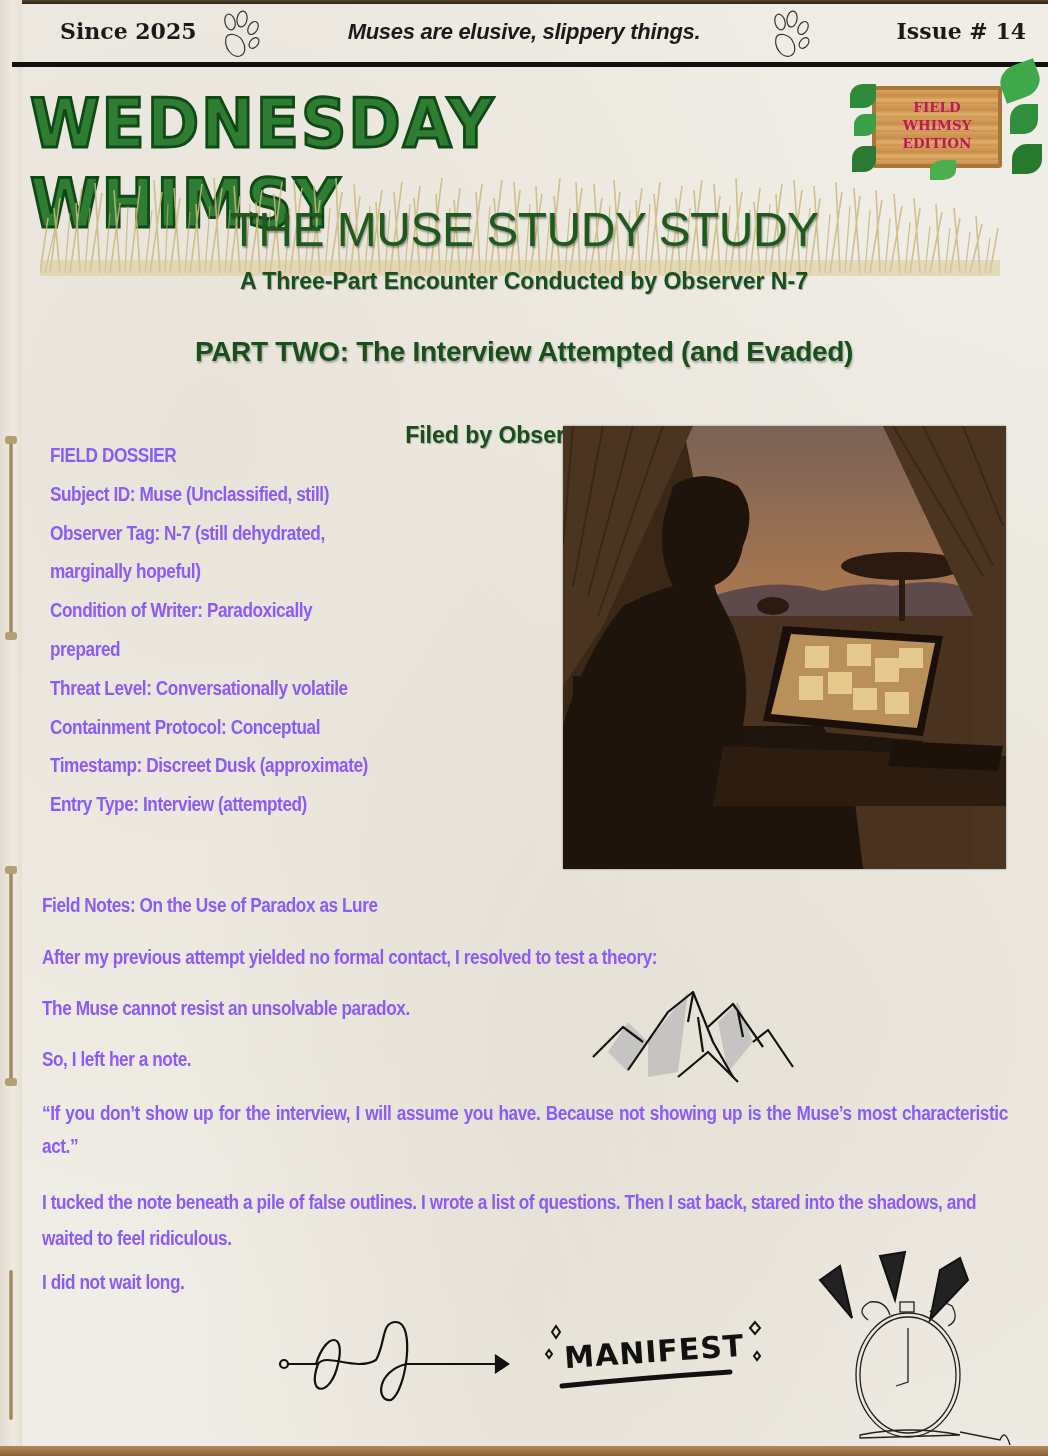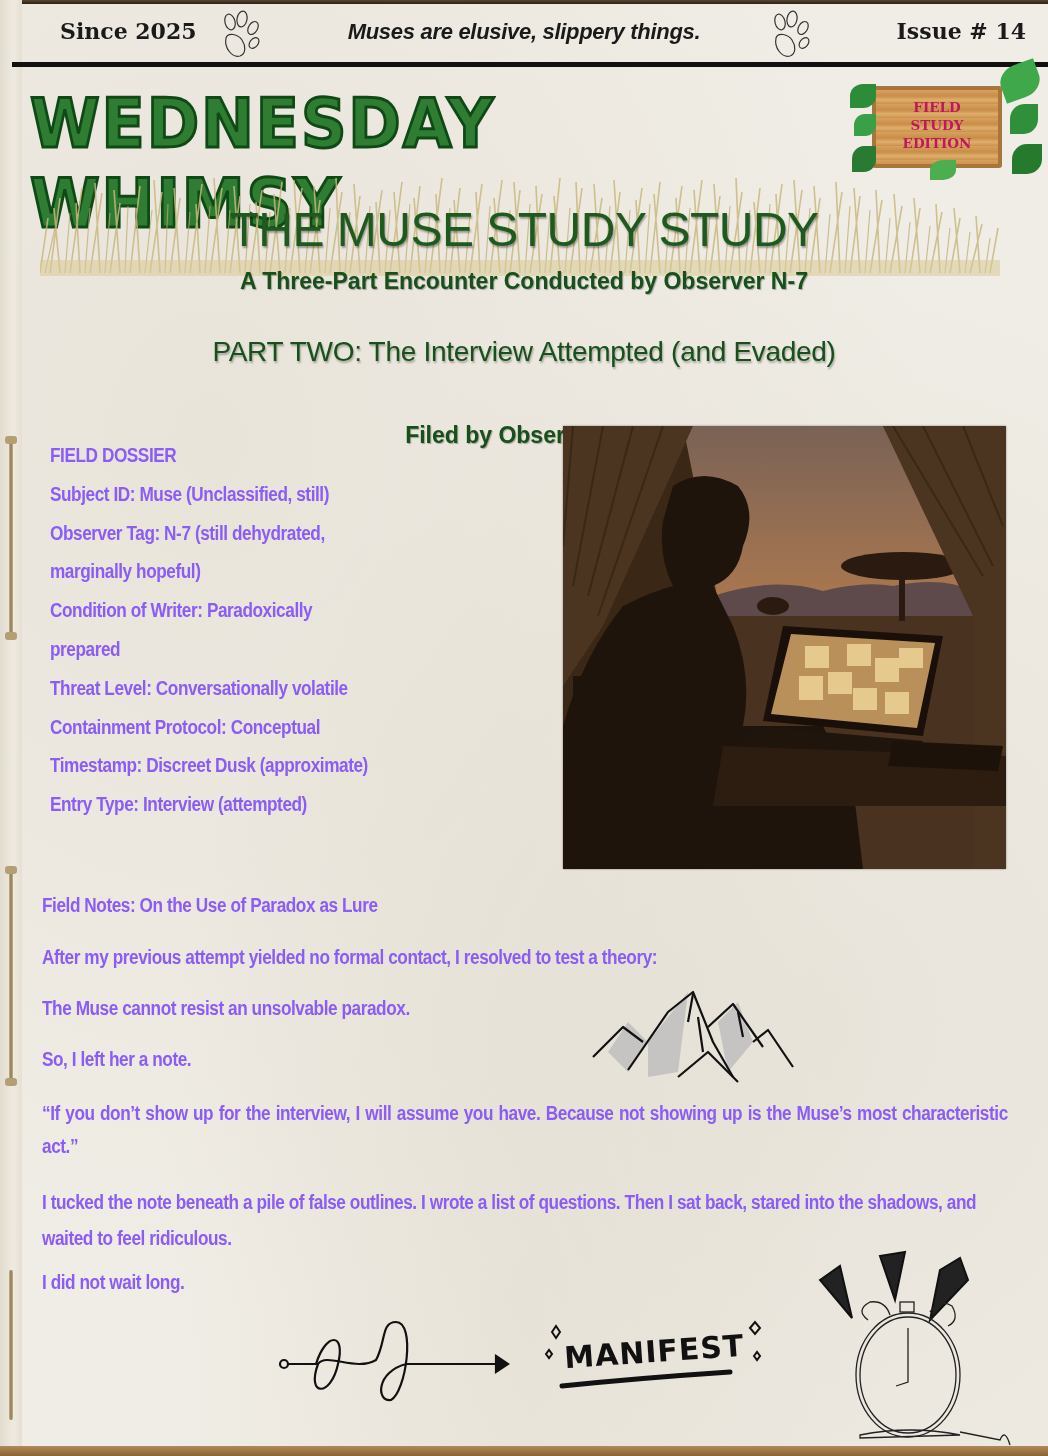--- a/index.html
+++ b/index.html
@@ -44,21 +44,21 @@
 
   .grass { position: absolute; left: 40px; top: 168px; width: 960px; height: 110px; }
   .study-title { position: absolute; left: 0; width: 1048px; top: 202px; text-align: center;
     font-family: "Liberation Sans", sans-serif; font-size: 48px; color: #1e5a1e; letter-spacing: -0.5px;
     text-shadow: 1px 2px 2px rgba(0,0,0,0.35); }
   .study-sub { position: absolute; left: 0; width: 1048px; top: 268px; text-align: center;
     font-family: "Liberation Sans", sans-serif; font-weight: 700; font-size: 23px; color: #17501a;
     text-shadow: 1px 1px 1px rgba(0,0,0,0.3); }
 
   .part-title { position: absolute; left: 0; width: 1048px; top: 336px; text-align: center;
-    font-family: "Liberation Sans", sans-serif; font-weight: 400; font-size: 28px; color: #17501a;
+    font-family: "Liberation Sans", sans-serif; font-weight: 700; font-size: 28px; color: #17501a;
     text-shadow: 1px 2px 2px rgba(0,0,0,0.3); letter-spacing: -0.3px; }
   .part-sub { position: absolute; left: 0; width: 1048px; top: 374px; text-align: center;
     font-family: "Liberation Sans", sans-serif; font-weight: 700; font-size: 23px; color: #17501a;
     text-shadow: 1px 1px 1px rgba(0,0,0,0.3); margin-top: 48px; }
 
   .stamp { font-family: Liberation Sans, sans-serif; font-weight: 700; color: #8b5cf6; letter-spacing: -0.5px; }
   .dossier { position: absolute; left: 50px; top: 436px; width: 500px; }
   .dossier .line { font-size: 20px; line-height: 38.8px; white-space: nowrap; transform: scaleX(0.86); transform-origin: left; }
 
   .illus { position: absolute; left: 563px; top: 426px; width: 443px; height: 443px; overflow: hidden;
@@ -119,21 +119,21 @@
   <span class="issue">Issue # 14</span>
 </div>
 <div class="rule"></div>
 
 <div class="title">WEDNESDAY WHIMSY</div>
 
 <div class="sign">
   <div class="sign-board"></div>
   <div class="sign-text">
     <div>FIELD</div>
-    <div>STUDY</div>
+    <div>WHIMSY</div>
     <div>EDITION</div>
   </div>
   <div class="leaf" style="left:0px;top:20px;width:26px;height:24px;background:#2e8b3a;"></div>
   <div class="leaf" style="left:4px;top:50px;width:22px;height:22px;background:#3aa048;"></div>
   <div class="leaf" style="left:2px;top:82px;width:24px;height:26px;background:#2a7a33;"></div>
   <div class="leaf" style="left:150px;top:0px;width:40px;height:34px;background:#3fa84a;transform:rotate(-20deg);"></div>
   <div class="leaf" style="left:160px;top:40px;width:28px;height:30px;background:#2f8f3a;"></div>
   <div class="leaf" style="left:162px;top:80px;width:30px;height:30px;background:#267a2e;"></div>
   <div class="leaf" style="left:80px;top:96px;width:26px;height:20px;background:#4cae4f;"></div>
 </div>

